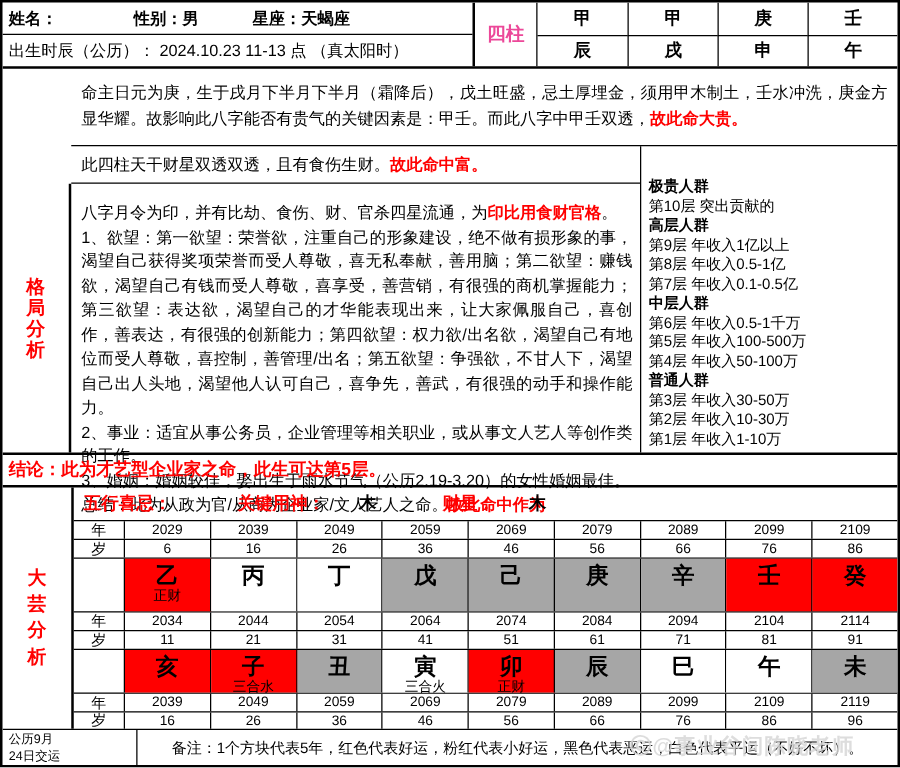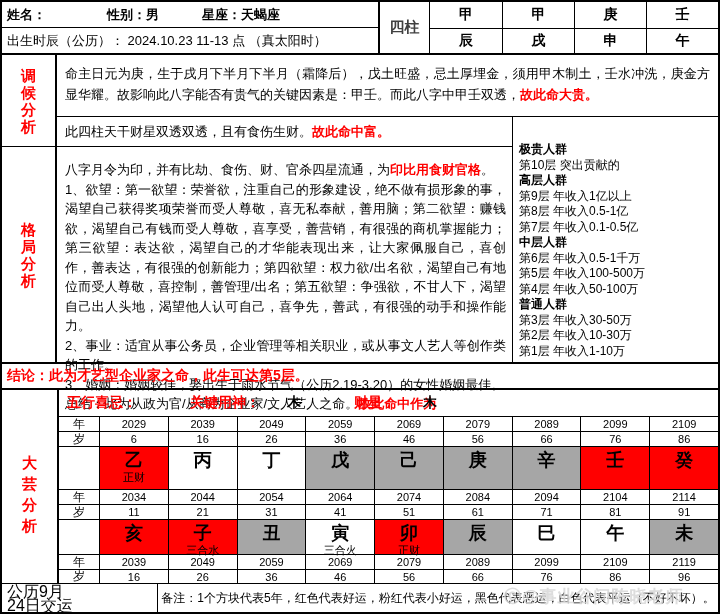--- a/index.html
+++ b/index.html
@@ -9,21 +9,21 @@
   .red { color:#f00; }
   .b { font-weight:bold; }
 
   
   #header { left:0; top:0; width:716px; height:53px; border-bottom:2px solid #000; display:flex; }
   .h-left { width:378px; border-right:2px solid #000; display:flex; flex-direction:column; }
   .h-row1 { height:26px; border-bottom:1px solid #000; display:flex; align-items:center; font-size:13px; font-weight:bold; }
   .h-row1 span:nth-child(1){ margin-left:5px; width:100px; }
   .h-row1 span:nth-child(2){ width:95px; }
   .h-row2 { flex:1; display:flex; align-items:center; font-size:13px; font-weight:normal; padding-left:5px; }
-  .h-sizhu { width:50px; border-right:1px solid #000; display:flex; align-items:center; justify-content:center; color:#404040; font-weight:bold; font-size:15px; }
+  .h-sizhu { width:50px; border-right:1px solid #000; display:flex; align-items:center; justify-content:center; color:#ec4899; font-weight:bold; font-size:15px; }
   .h-pillars { flex:1; display:grid; grid-template-columns:repeat(4,1fr); grid-template-rows:1fr 1fr; font-size:14px; font-weight:bold; }
   .p-cell { display:flex; align-items:center; justify-content:center; border-left:1px solid #000; }
   .p-cell.c0 { border-left:none; }
   .p-cell.r2 { border-top:1px solid #000; }
 
   
   .vlabel { color:#f00; font-weight:bold; width:17px; font-size:15px; line-height:17px; word-break:break-all; text-align:center; }
   #tiaohou-label { left:0; top:53px; width:55px; height:92px; border-right:2px solid #000; border-bottom:1px solid #000; display:flex; align-items:center; justify-content:center; }
   #geju-label { left:0; top:145px; width:55px; height:215px; border-right:2px solid #000; display:flex; align-items:center; justify-content:center; }
 
@@ -52,21 +52,21 @@
   .tlabel { width:41px; border-right:1px solid #000; text-align:center; font-size:12px; display:flex; align-items:center; justify-content:center; }
   .tcell { flex:1; border-right:1px solid #000; text-align:center; font-size:11px; display:flex; align-items:center; justify-content:center; }
   .tcell:last-child { border-right:none; }
   .tcell.gz { flex-direction:column; justify-content:flex-start; align-items:center; padding-top:2px; }
   .gzchar { font-size:18px; font-weight:bold; line-height:22px; }
   .gzsub { font-size:11px; line-height:13px; }
   .bg-red { background:#ff0000; }
   .bg-gray { background:#a6a6a6; }
   .bg-white { background:#ffffff; }
   .dayun-note { display:flex; height:29px; border-top:1px solid #000; flex:1; }
-  .jiaoyun { width:156px; border-right:1px solid #000; font-size:16px; line-height:14px; padding:1px 0 0 5px; }
+  .jiaoyun { width:108px; border-right:1px solid #000; font-size:10px; line-height:14px; padding:1px 0 0 5px; }
   .note-text { flex:1; display:flex; align-items:center; justify-content:center; font-size:12px; }
 
   
   #watermark { left:502px; top:583px; font-size:17px; font-weight:bold; color:rgba(215,215,215,0.85); letter-spacing:1px; white-space:nowrap; z-index:5; }
 </style>
 </head>
 <body>
 
 <div id="root">
 
@@ -87,23 +87,20 @@
       <div class="p-cell">甲</div>
       <div class="p-cell">庚</div>
       <div class="p-cell">壬</div>
       <div class="p-cell c0 r2">辰</div>
       <div class="p-cell r2">戌</div>
       <div class="p-cell r2">申</div>
       <div class="p-cell r2">午</div>
     </div>
   </div>
 
-  <div id="tiaohou-label" class="abs">
-    <div class="vlabel">调候分析</div>
-  </div>
   <div id="tiaohou-r1" class="abs">
     <span>命主日元为庚，生于戌月下半月下半月（霜降后），戊土旺盛，忌土厚埋金，须用甲木制土，壬水冲洗，庚金方显华耀。故影响此八字能否有贵气的关键因素是：甲壬。而此八字中甲壬双透，</span><span class="red b">故此命大贵。</span>
   </div>
   <div id="tiaohou-r2" class="abs">
     <span>此四柱天干财星双透双透，且有食伤生财。</span><span class="red b">故此命中富。</span>
   </div>
 
   <div id="geju-label" class="abs">
     <div class="vlabel">格局分析</div>
   </div>

